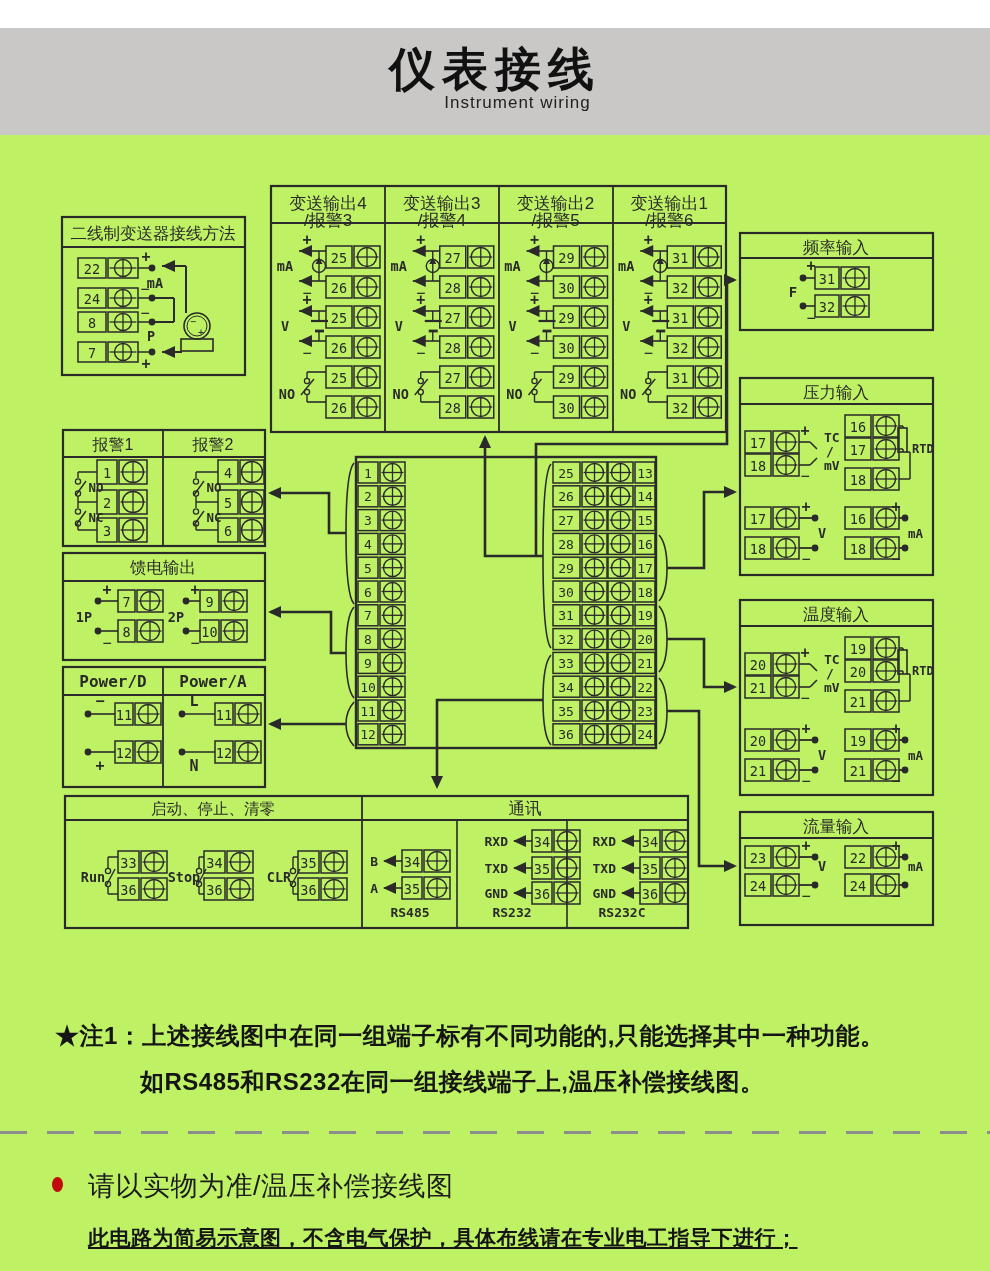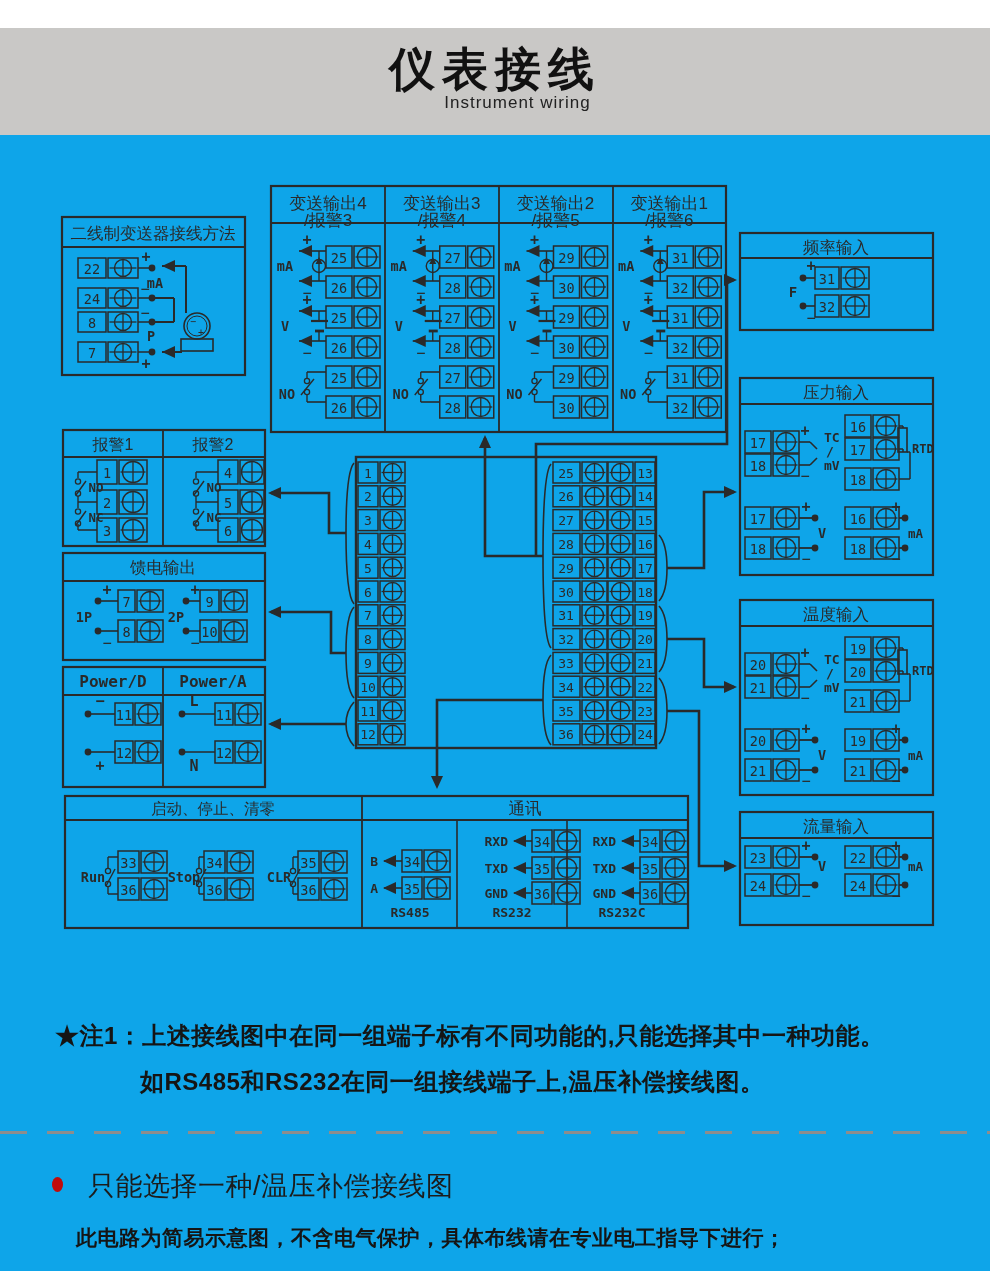--- a/index.html
+++ b/index.html
@@ -1,29 +1,29 @@
 <!DOCTYPE html>
 <html><head>
 <meta charset="utf-8">
 <style>
   html,body{margin:0;padding:0;}
   body{font-family:"Liberation Sans",sans-serif;background:#ffffff;}
-  #page{position:relative;width:990px;height:1271px;background:#0ea5e9;overflow:hidden;}
+  #page{position:relative;width:990px;height:1271px;background:#bef264;overflow:hidden;}
   .topstrip{position:absolute;left:0;top:0;width:990px;height:28px;background:#ffffff;}
   .banner{position:absolute;left:0;top:28px;width:990px;height:107px;background:#c9c8c6;text-align:center;}
   .banner-title{font-size:46px;font-weight:bold;color:#111;letter-spacing:7px;margin-top:16px;line-height:1.1;}
   .banner-sub{font-size:17px;color:#222;margin-top:-2px;letter-spacing:1px;margin-left:45px;}
   #diagram-wrap{position:absolute;left:0;top:0;width:990px;height:1271px;}
   svg{position:absolute;left:0;top:0;}
   .note-line{position:absolute;font-size:24px;font-weight:bold;color:#151515;white-space:nowrap;letter-spacing:0.5px;margin-top:48px;}
   .dash-sep{position:absolute;left:0;top:1131px;width:990px;height:3px;
     background:repeating-linear-gradient(90deg,#8d8d8d 0 27px,rgba(0,0,0,0) 27px 47px);}
   .footer-head{position:absolute;left:88px;top:1168px;font-size:27px;color:#1c1c1c;font-weight:500;letter-spacing:0.5px;}
   .bullet{position:absolute;left:52px;top:1177px;width:11px;height:15px;border-radius:50%;background:#c00b0b;}
-  .footer-body{position:absolute;left:76px;top:1224px;font-size:21px;font-weight:bold;color:#151515;letter-spacing:0.5px;}
+  .footer-body{position:absolute;left:88px;top:1224px;font-size:21px;font-weight:bold;color:#151515;letter-spacing:0.5px;text-decoration:underline;}
 </style>
 </head>
 <body>
 
 <div id="page">
   <div class="topstrip"></div>
 
   <div class="banner">
     <div class="banner-title">仪表接线</div>
     <div class="banner-sub">Instrument wiring</div>
@@ -1387,15 +1387,15 @@
   <div class="note-line" style="left:55px;top:972px;">
     <span>★注1：</span><span>上述接线图中在同一组端子标有不同功能的,只能选择其中一种功能。</span>
   </div>
   <div class="note-line" style="left:140px;top:1018px;">
     <span>如RS485和RS232在同一组接线端子上,温压补偿接线图。</span>
   </div>
 
   <div class="dash-sep"></div>
 
   <span class="bullet"></span>
-  <div class="footer-head">只能选择一种/温压补偿接线图</div>
+  <div class="footer-head">请以实物为准/温压补偿接线图</div>
   <div class="footer-body">此电路为简易示意图，不含电气保护，具体布线请在专业电工指导下进行；</div>
 </div>
 
 </body></html>

